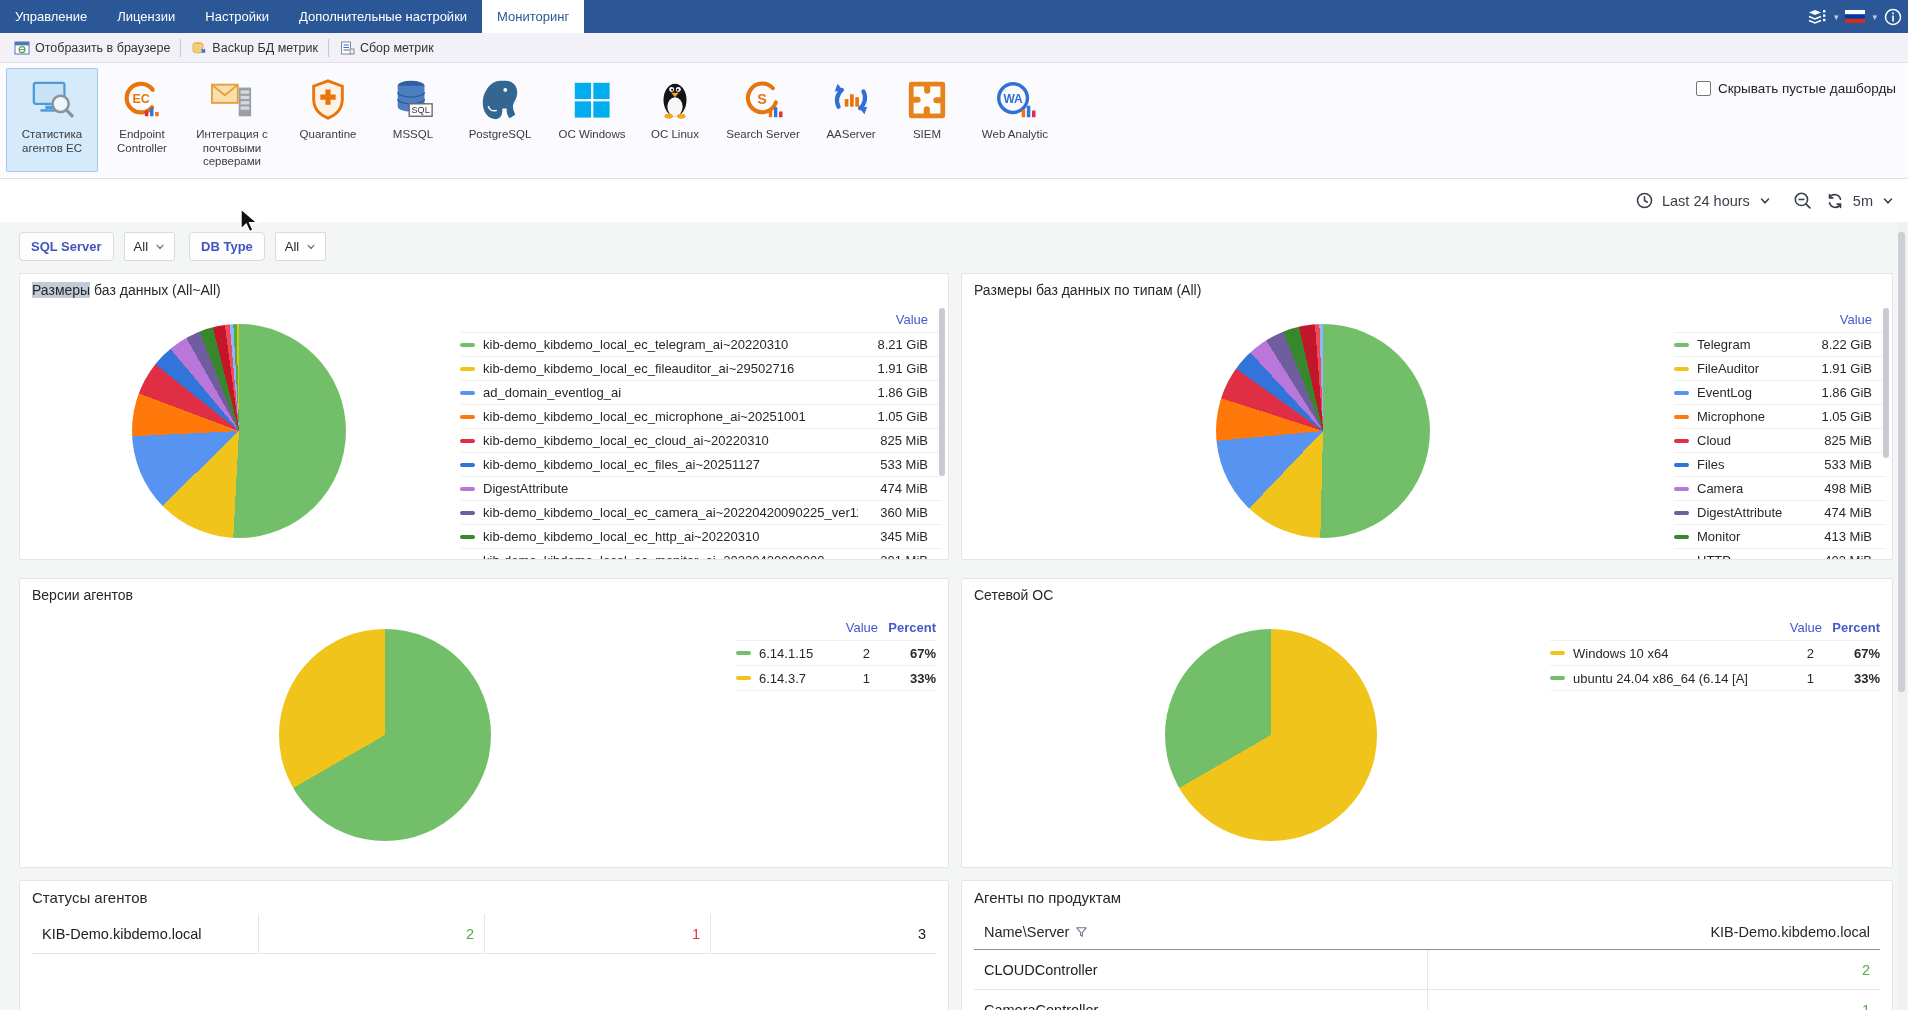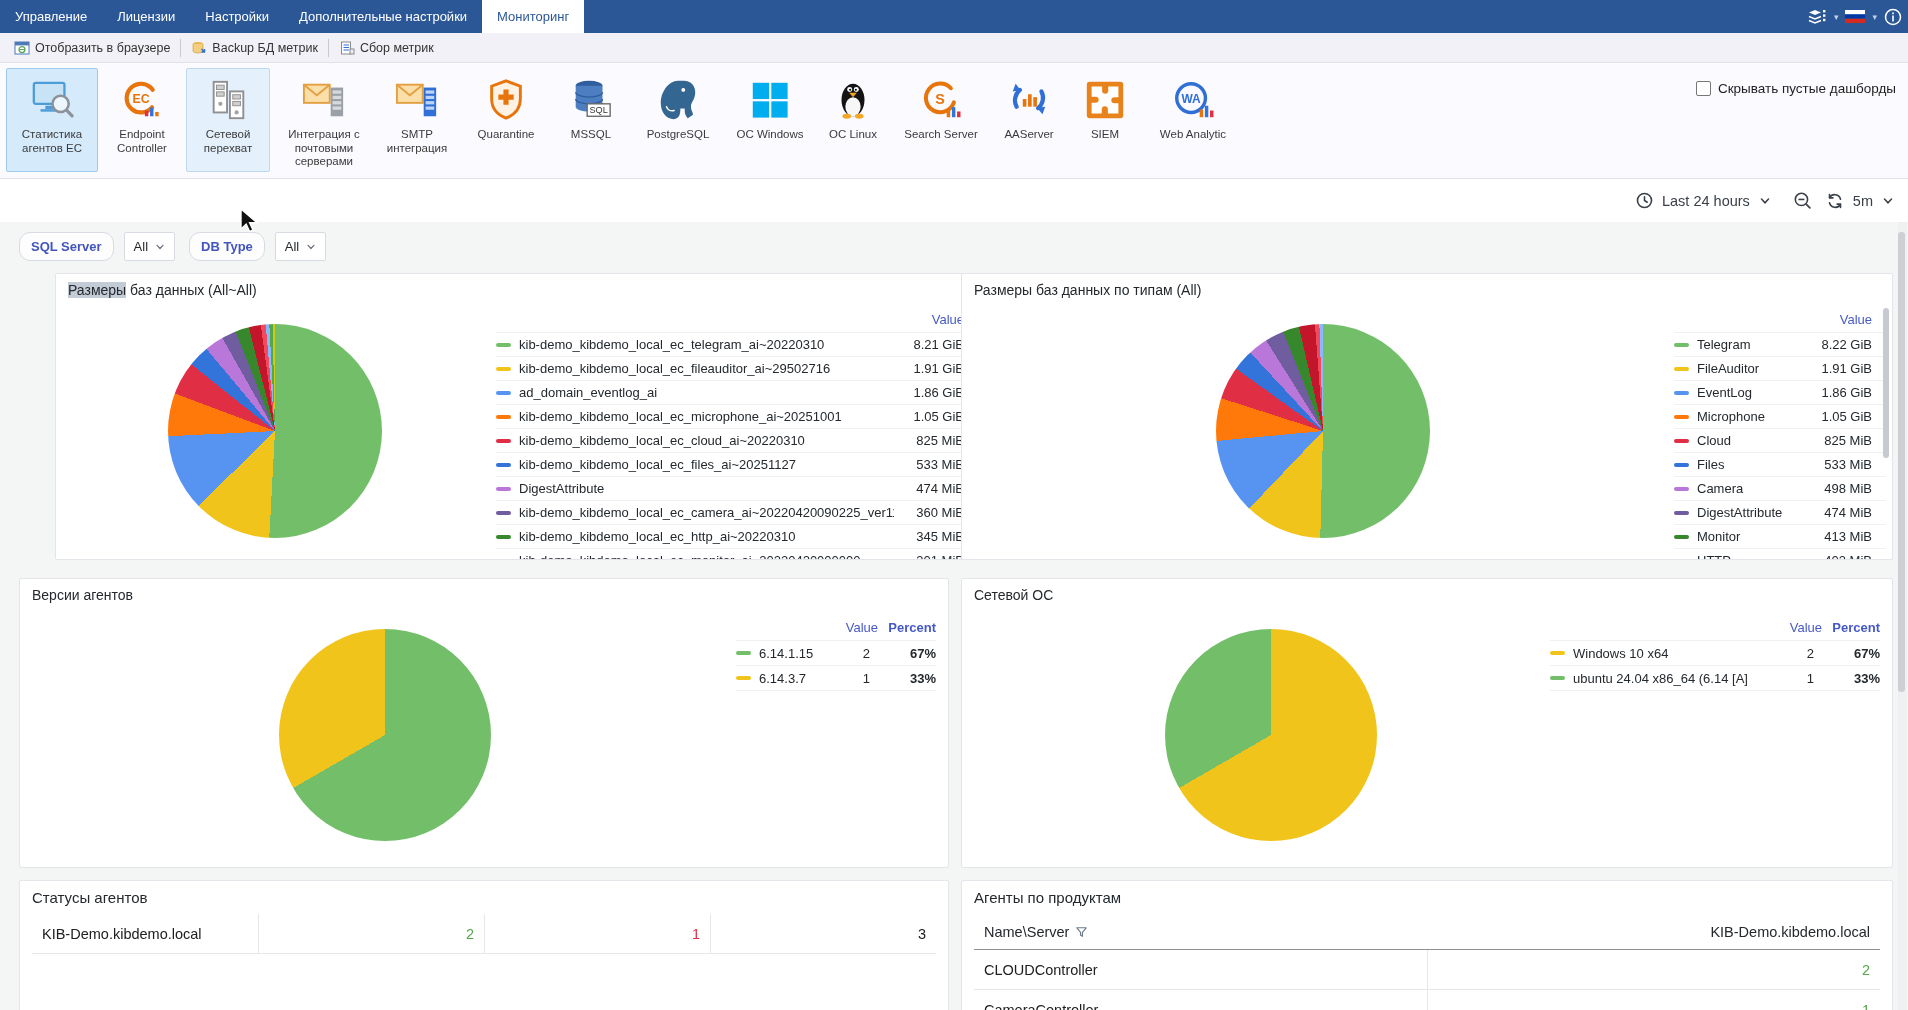--- a/index.html
+++ b/index.html
@@ -31,21 +31,21 @@
   .cb { width:15px; height:15px; border:1px solid #767676; border-radius:2px; background:#fff; }
   
   .gtoolbar { position:absolute; left:0; top:179px; width:100%; height:43px; background:#fff; display:flex; align-items:center; justify-content:flex-end; padding-right:14px; color:#3A4048; font-size:14.5px; }
   .gt-group { display:flex; align-items:center; gap:9px; }
   .gt-gap { width:22px; }
   .gicon svg { display:block; }
   
   .dashboard { position:absolute; left:0; top:222px; width:100%; height:788px; background:#F4F5F5; overflow:hidden; }
   .filters { position:absolute; left:19px; top:10px; display:flex; gap:14px; }
   .fgroup { display:flex; }
-  .flabel { height:29px; display:flex; align-items:center; padding:0 11px; background:#FDFDFE; border:1px solid #D8DBE1; border-radius:11px; color:#4255BF; font-size:13px; font-weight:bold; }
+  .flabel { height:29px; display:flex; align-items:center; padding:0 11px; background:#FDFDFE; border:1px solid #D8DBE1; border-radius:4px; color:#4255BF; font-size:13px; font-weight:bold; }
   .fvalue { height:29px; display:flex; align-items:center; gap:7px; padding:0 9px; background:#fff; border:1px solid #D8DBE1; border-radius:2px; color:#24292E; font-size:13px; margin-left:10px; }
   .panel { position:absolute; background:#fff; border:1px solid #E3E5EA; border-radius:2px; overflow:hidden; }
   .panel-title { font-size:14px; font-weight:500; color:#24292E; padding:8px 12px 0 12px; white-space:nowrap; }
   .title-hl { background:#C3CBD6; }
   .pie { position:absolute; border-radius:50%; }
   
   .legend-db { position:absolute; top:32px; bottom:0; overflow:hidden; }
   .lhead { display:flex; justify-content:flex-end; align-items:center; height:27px; color:#4659C9; font-size:13px; font-weight:500; padding-right:14px; border-bottom:1px solid #EEF0F2; }
   .lrow { display:flex; align-items:center; height:24px; gap:8px; border-bottom:1px solid #EEF0F2; padding-right:14px; }
   .dash { width:15px; height:4px; border-radius:2px; flex:none; }
@@ -176,62 +176,33 @@
           <svg width="46" height="44" viewBox="0 0 48 46">
             <circle cx="23" cy="21" r="15" fill="none" stroke="#E8740C" stroke-width="4.4" stroke-dasharray="74 20" stroke-linecap="round" transform="rotate(40 23 21)"></circle>
             <text x="23" y="26" font-size="13" font-weight="bold" fill="#E8740C" text-anchor="middle" font-family="Liberation Sans,sans-serif">EC</text>
             <rect x="27" y="34" width="3.6" height="6" fill="#E02F44"></rect>
             <rect x="32.4" y="31" width="3.6" height="9" fill="#3274D9"></rect>
             <rect x="37.8" y="35.5" width="3.6" height="4.5" fill="#E8740C"></rect>
           </svg>
         </span>
         <span class="tlabel">Endpoint Controller</span>
       </div>
-      <div class="tile hover" style="width: 84px;">
-        <span class="ticon">
-          <svg width="46" height="44" viewBox="0 0 48 46">
-            <rect x="9" y="4" width="14" height="32" fill="#fff" stroke="#909090" stroke-width="2"></rect>
-            <rect x="12" y="7.5" width="8" height="4.5" fill="#CFCFCF" stroke="#909090"></rect>
-            <rect x="12" y="14.5" width="8" height="4.5" fill="#CFCFCF" stroke="#909090"></rect>
-            <circle cx="16" cy="27" r="2.2" fill="#A3A3A3"></circle>
-            <rect x="26" y="14" width="14" height="28" fill="#fff" stroke="#909090" stroke-width="2"></rect>
-            <rect x="29" y="17.5" width="8" height="4.5" fill="#CFCFCF" stroke="#909090"></rect>
-            <rect x="29" y="24.5" width="8" height="4.5" fill="#CFCFCF" stroke="#909090"></rect>
-            <circle cx="33" cy="36" r="2.2" fill="#A3A3A3"></circle>
-          </svg>
-        </span>
-        <span class="tlabel">Сетевой перехват</span>
-      </div>
       <div class="tile" style="width: 92px;">
         <span class="ticon">
           <svg width="46" height="44" viewBox="0 0 48 46">
             <rect x="3" y="7" width="27" height="19" fill="#FBDFA9" stroke="#E3A042" stroke-width="2"></rect>
             <path d="M3 7l13.5 11L30 7" fill="none" stroke="#E3A042" stroke-width="2"></path>
             <rect x="31" y="10" width="13" height="30" fill="#9AA0A6"></rect>
             <rect x="33" y="13" width="9" height="3.4" fill="#D7DADD"></rect>
             <rect x="33" y="18.6" width="9" height="3.4" fill="#D7DADD"></rect>
             <rect x="33" y="24.2" width="9" height="3.4" fill="#D7DADD"></rect>
             <rect x="33" y="29.8" width="9" height="3.4" fill="#D7DADD"></rect>
           </svg>
         </span>
         <span class="tlabel">Интеграция с почтовыми серверами</span>
-      </div>
-      <div class="tile" style="width: 78px;">
-        <span class="ticon">
-          <svg width="46" height="44" viewBox="0 0 48 46">
-            <rect x="3" y="7" width="27" height="19" fill="#FBDFA9" stroke="#E3A042" stroke-width="2"></rect>
-            <path d="M3 7l13.5 11L30 7" fill="none" stroke="#E3A042" stroke-width="2"></path>
-            <rect x="31" y="10" width="13" height="30" fill="#2F6FD6"></rect>
-            <rect x="33" y="13" width="9" height="3.4" fill="#BCD4F5"></rect>
-            <rect x="33" y="18.6" width="9" height="3.4" fill="#BCD4F5"></rect>
-            <rect x="33" y="24.2" width="9" height="3.4" fill="#BCD4F5"></rect>
-            <rect x="33" y="29.8" width="9" height="3.4" fill="#BCD4F5"></rect>
-          </svg>
-        </span>
-        <span class="tlabel">SMTP интеграция</span>
       </div>
       <div class="tile" style="width: 84px;">
         <span class="ticon">
           <svg width="46" height="44" viewBox="0 0 48 46">
             <path d="M24 3l15 5.5V22c0 9.5-6.3 16.5-15 20-8.7-3.5-15-10.5-15-20V8.5z" fill="#FDF2E3" stroke="#E8740C" stroke-width="3"></path>
             <path d="M24 12v16M16 20h16" stroke="#E8740C" stroke-width="5.4"></path>
           </svg>
         </span>
         <span class="tlabel">Quarantine</span>
       </div>
@@ -398,21 +369,21 @@
         <div class="flabel">DB Type</div>
         <div class="fvalue">
           <span>All</span>
           <svg width="10" height="10" viewBox="0 0 12 12">
             <path d="M2.5 4l3.5 3.8L9.5 4" fill="none" stroke="#70757E" stroke-width="1.6" stroke-linecap="round"></path>
           </svg>
         </div>
       </div>
     </div>
 
-  <div class="panel" style="left:19px; top:51px; width:930px; height:287px;margin-left:36px;">
+  <div class="panel" style="left:19px; top:51px; width:930px; height:287px;">
     <div class="panel-title"><span class="title-hl">Размеры</span><span> баз данных (All~All)</span></div>
     <div class="pie" id="pie-db" style="left: 112px; top: 50px; width: 214px; height: 214px; background: conic-gradient(rgb(115, 191, 105) 0deg, rgb(115, 191, 105) 183.08deg, rgb(240, 196, 27) 183.08deg, rgb(240, 196, 27) 225.68deg, rgb(87, 148, 242) 225.68deg, rgb(87, 148, 242) 267.16deg, rgb(255, 120, 10) 267.16deg, rgb(255, 120, 10) 290.57deg, rgb(224, 47, 68) 290.57deg, rgb(224, 47, 68) 308.54deg, rgb(50, 116, 217) 308.54deg, rgb(50, 116, 217) 320.15deg, rgb(184, 119, 217) 320.15deg, rgb(184, 119, 217) 330.47deg, rgb(112, 93, 160) 330.47deg, rgb(112, 93, 160) 338.31deg, rgb(55, 135, 45) 338.31deg, rgb(55, 135, 45) 345.82deg, rgb(196, 22, 42) 345.82deg, rgb(196, 22, 42) 352.38deg, rgb(242, 73, 92) 352.38deg, rgb(242, 73, 92) 354.99deg, rgb(138, 184, 255) 354.99deg, rgb(138, 184, 255) 356.95deg, rgb(86, 166, 75) 356.95deg, rgb(86, 166, 75) 358.69deg, rgb(204, 204, 21) 358.69deg, rgb(204, 204, 21) 360deg);"></div>
     <div class="legend-db" id="legend-db" style="left:440px; right:6px;">
       <div class="lhead">
           <span>Value</span>
         </div>
     <div class="lrow">
           <i class="dash" style="background: rgb(115, 191, 105);"></i>
           <span class="llabel">kib-demo_kibdemo_local_ec_telegram_ai~20220310</span>
           <span class="lvalue">8.21 GiB</span>

